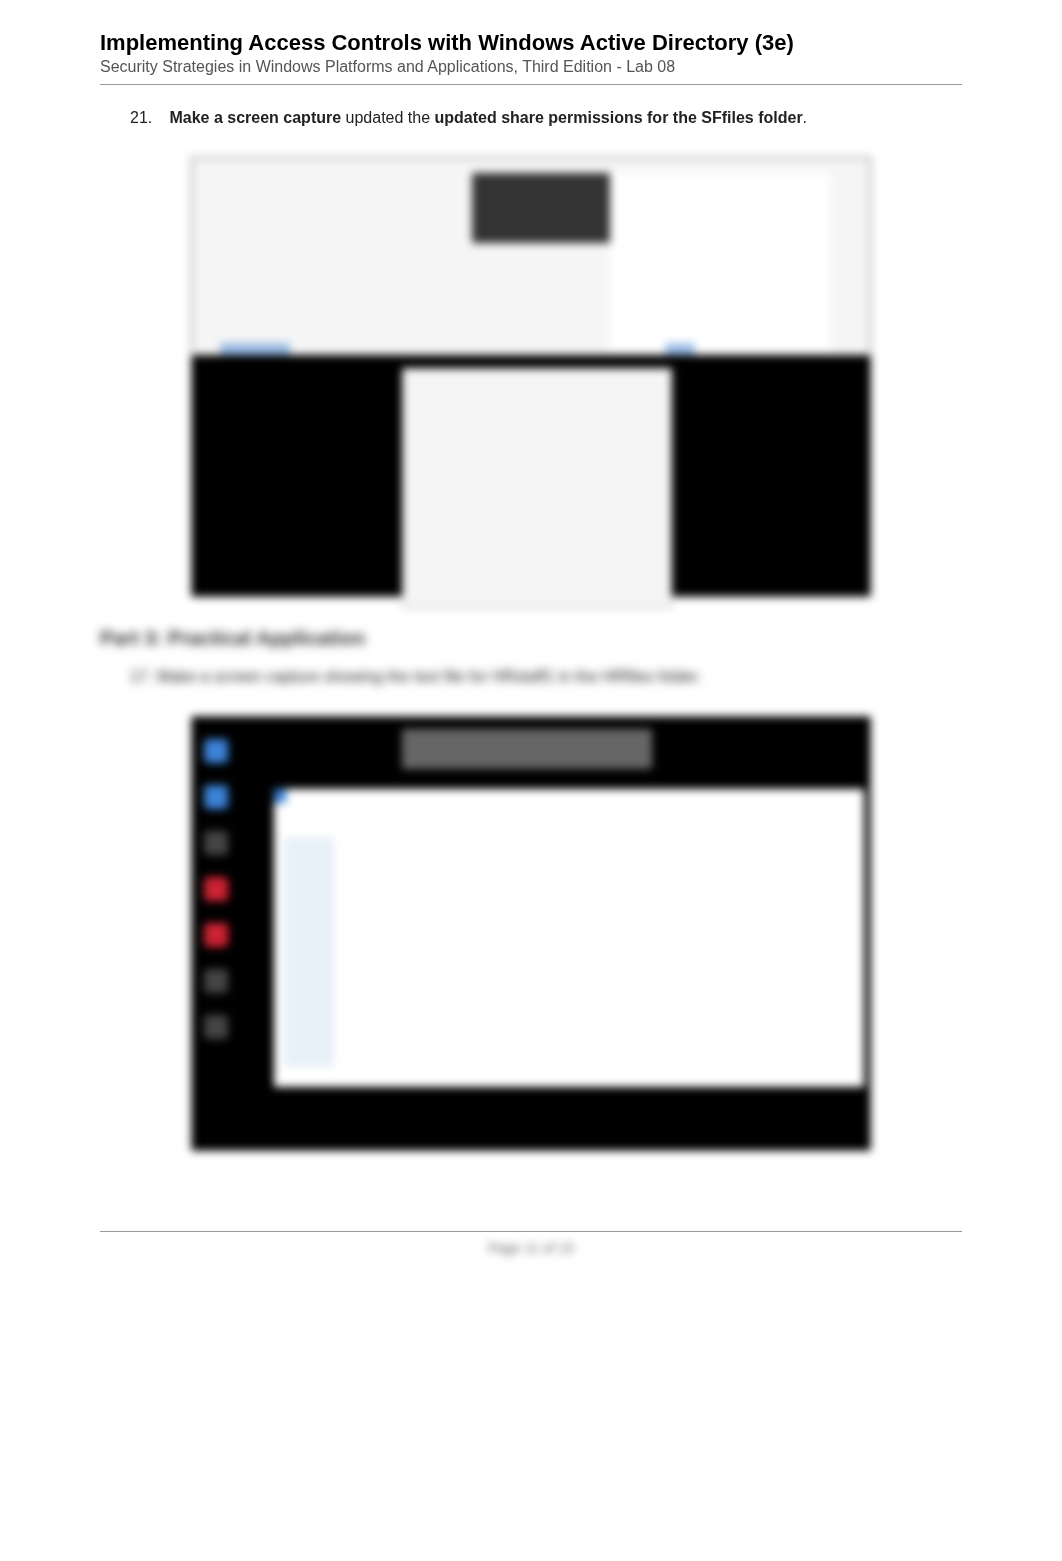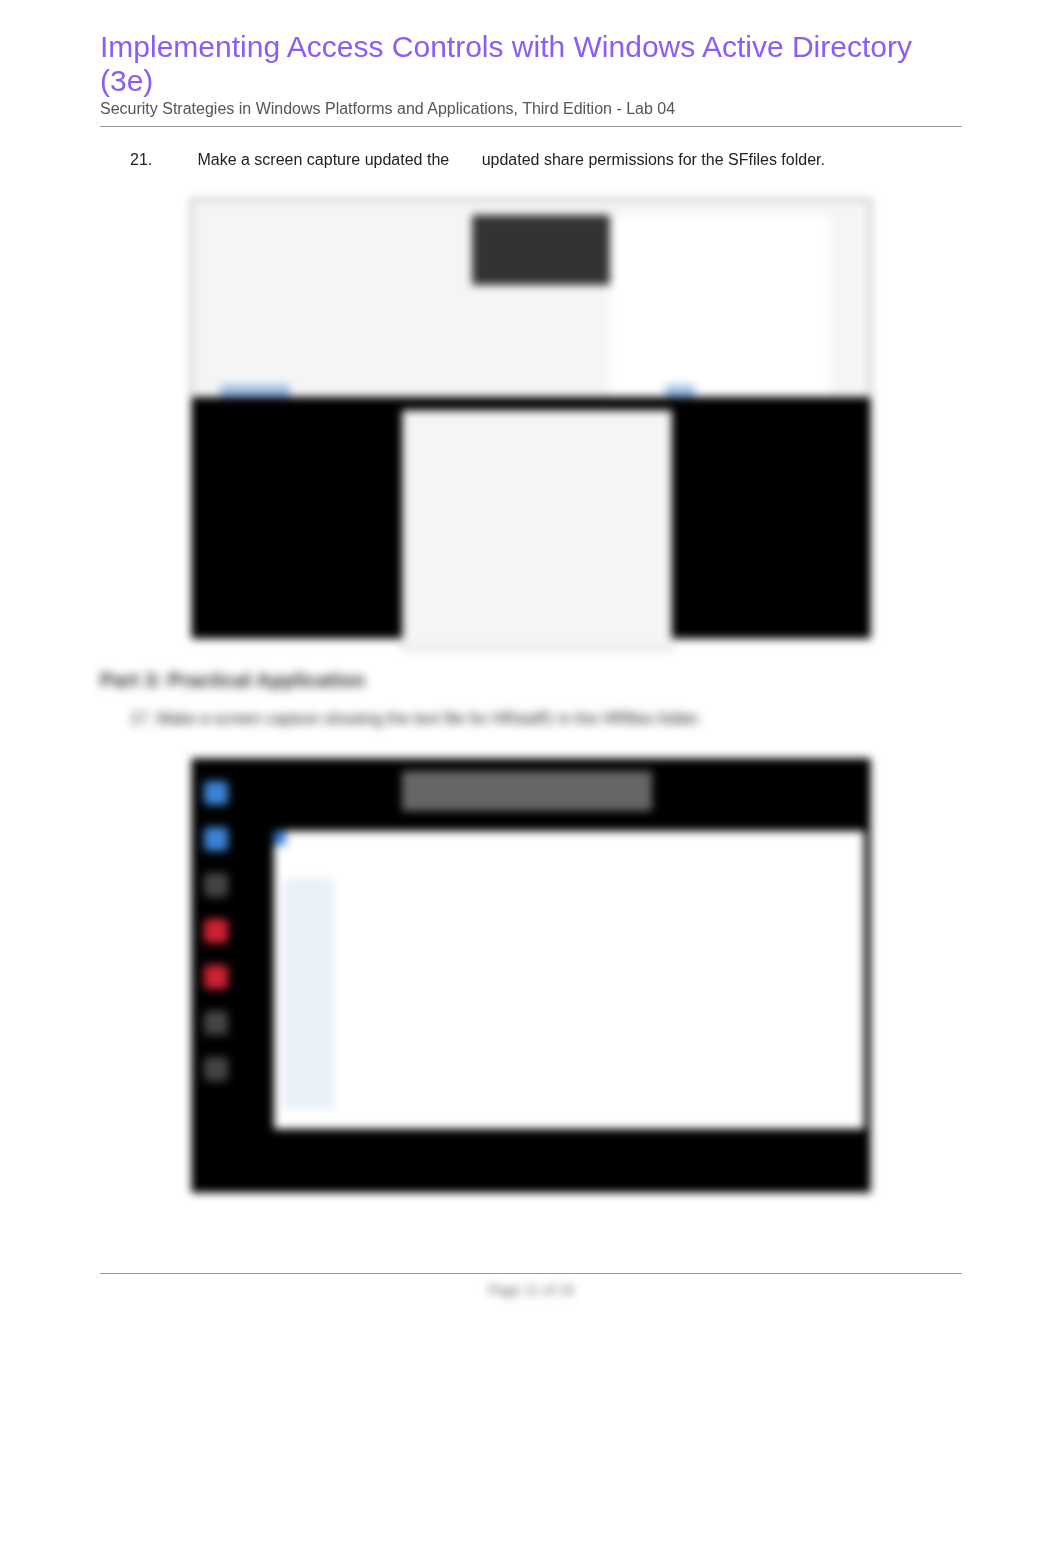--- a/index.html
+++ b/index.html
@@ -11,23 +11,23 @@
       font-family: Arial, Helvetica, sans-serif;
       background: #ffffff;
       width: 1062px;
       margin: 0 auto;
       padding: 0;
     }
     .page {
       padding: 30px 100px 40px 100px;
     }
     .header-title {
-      font-size: 30px;
-      font-weight: normal;
-      color: #8b5cf6;
+      font-size: 22px;
+      font-weight: bold;
+      color: #000000;
       margin-bottom: 2px;
     }
     .header-subtitle {
       font-size: 16px;
       color: #555;
       margin-bottom: 8px;
     }
     .header-divider {
       border: none;
       border-top: 1px solid #999;
@@ -37,22 +37,21 @@
       margin-left: 30px;
       font-size: 16px;
       color: #222;
       margin-bottom: 30px;
     }
     .instruction .num {
       display: inline-block;
       width: 35px;
     }
     .instruction .bold {
-      font-weight: normal;
-      margin-left: 28px;
+      font-weight: bold;
     }
     .screenshot-placeholder {
       display: block;
       margin: 0 auto 30px auto;
       border: 1px solid #555;
       position: relative;
       filter: blur(4px);
     }
     .shot1 {
       width: 680px;
@@ -181,21 +180,21 @@
       color: #666;
       filter: blur(4px);
     }
   </style>
 </head>
 <body>
 
 <div class="page">
 
   <h1 class="header-title">Implementing Access Controls with Windows Active Directory (3e)</h1>
-  <div class="header-subtitle">Security Strategies in Windows Platforms and Applications, Third Edition - Lab 04</div>
+  <div class="header-subtitle">Security Strategies in Windows Platforms and Applications, Third Edition - Lab 08</div>
   <hr class="header-divider">
 
   <div class="instruction">
     <span class="num">21.</span>
     <span class="bold">Make a screen capture</span><span> updated the </span><span class="bold">updated share permissions for the SFfiles folder</span><span>.</span>
   </div>
 
   <div class="screenshot-placeholder shot1">
     <div class="shot1-overlay"></div>
     <div class="shot1-side"></div>

